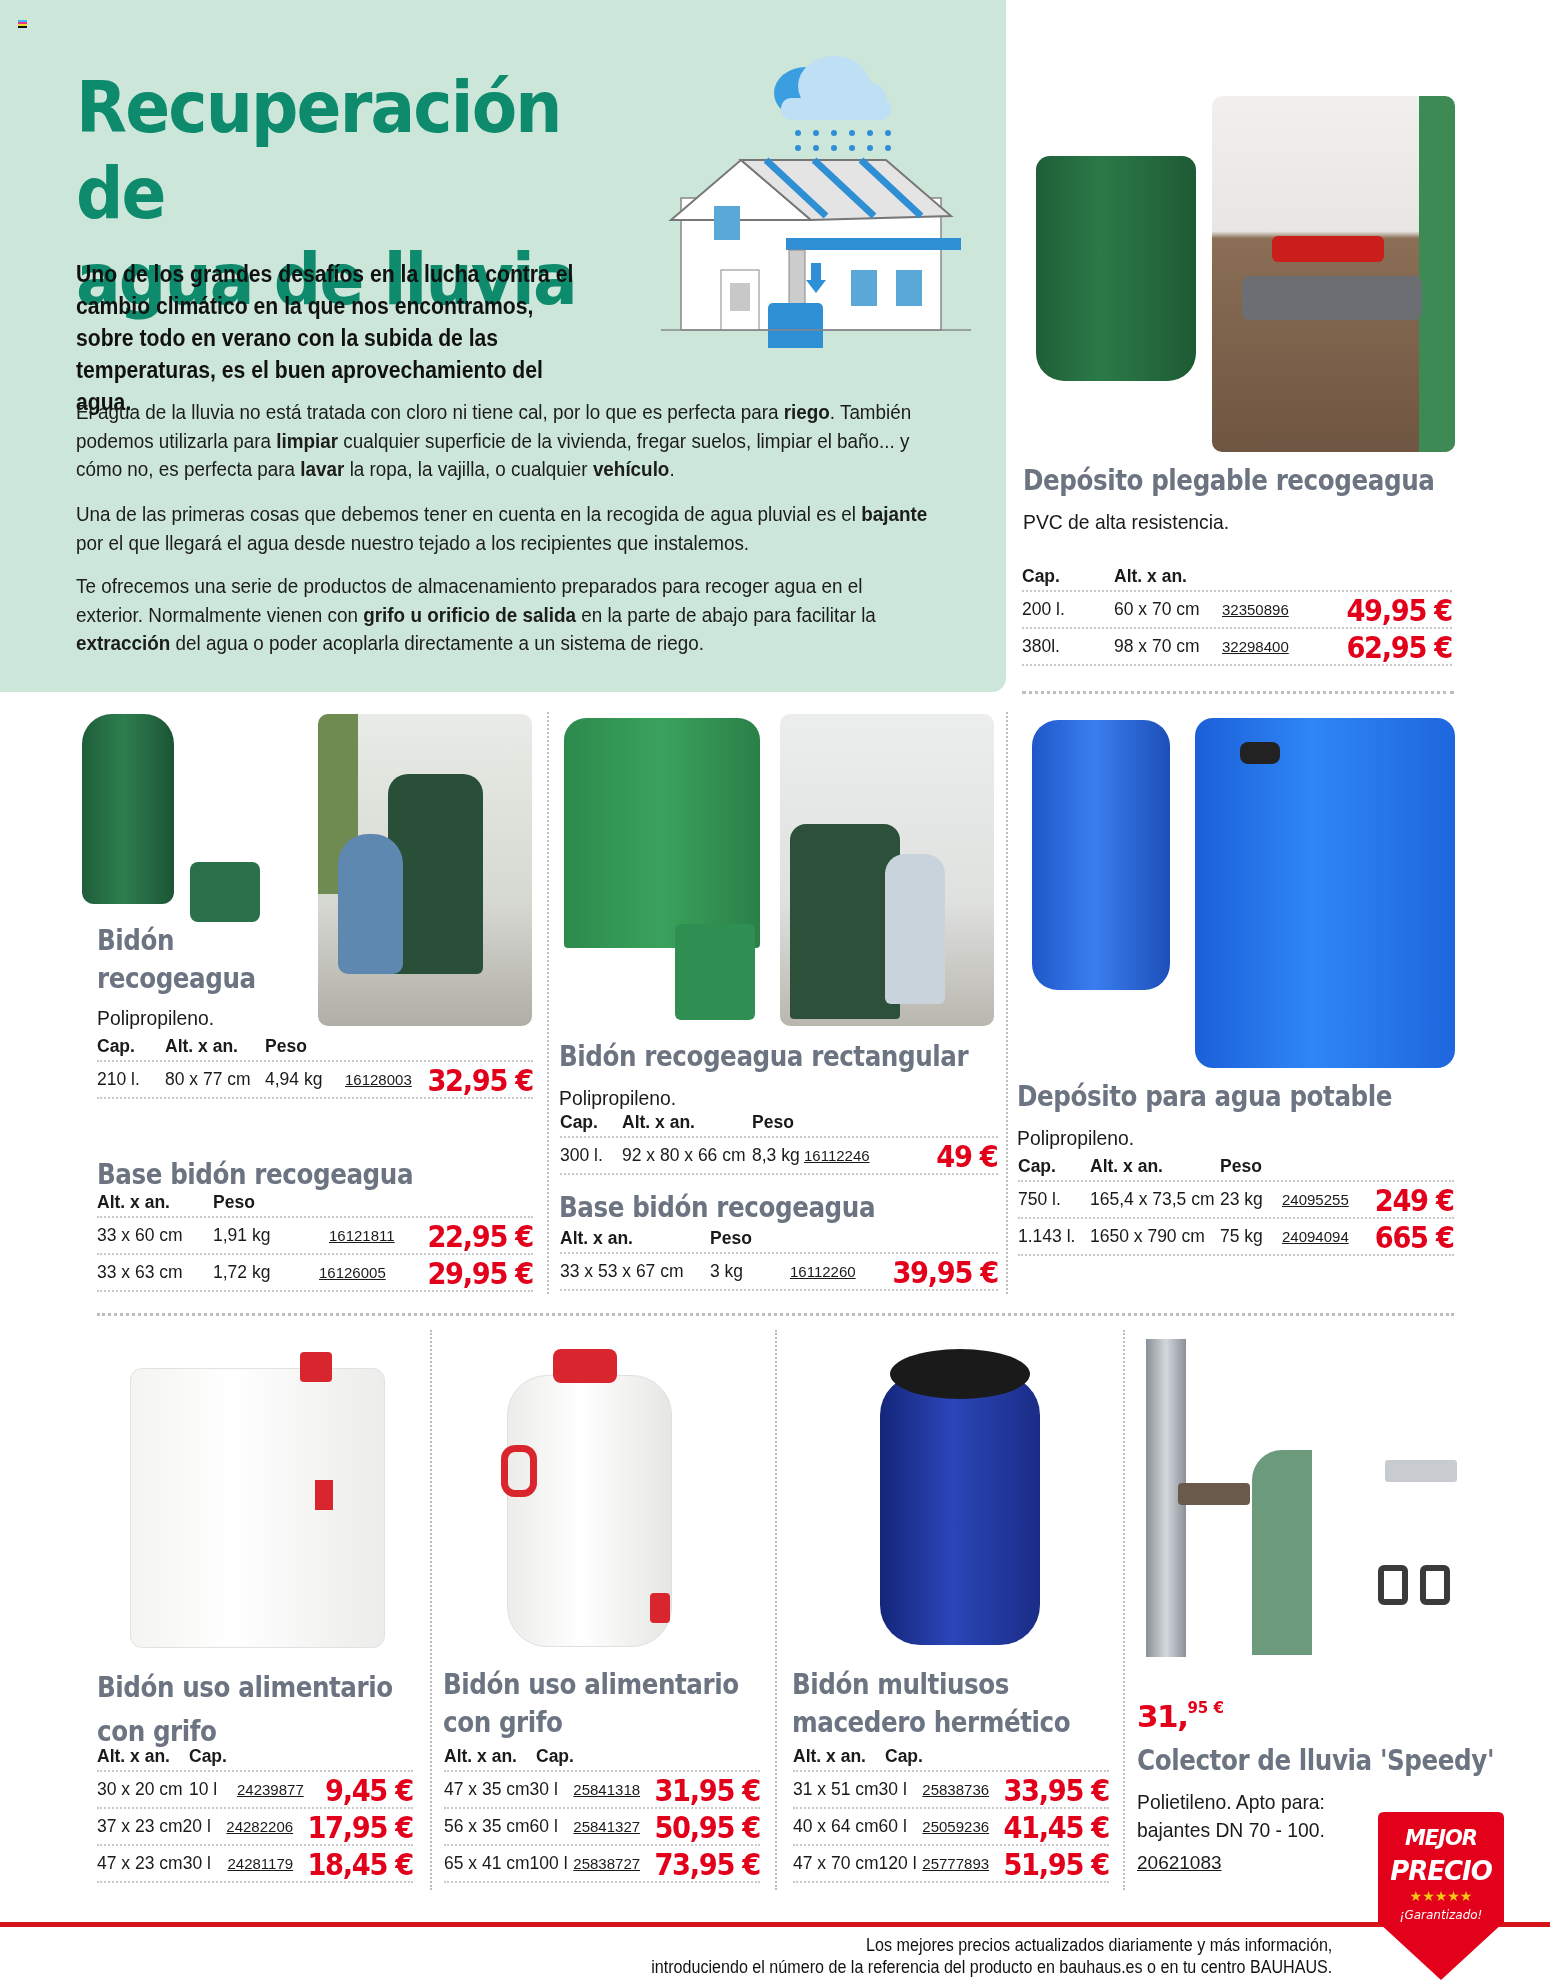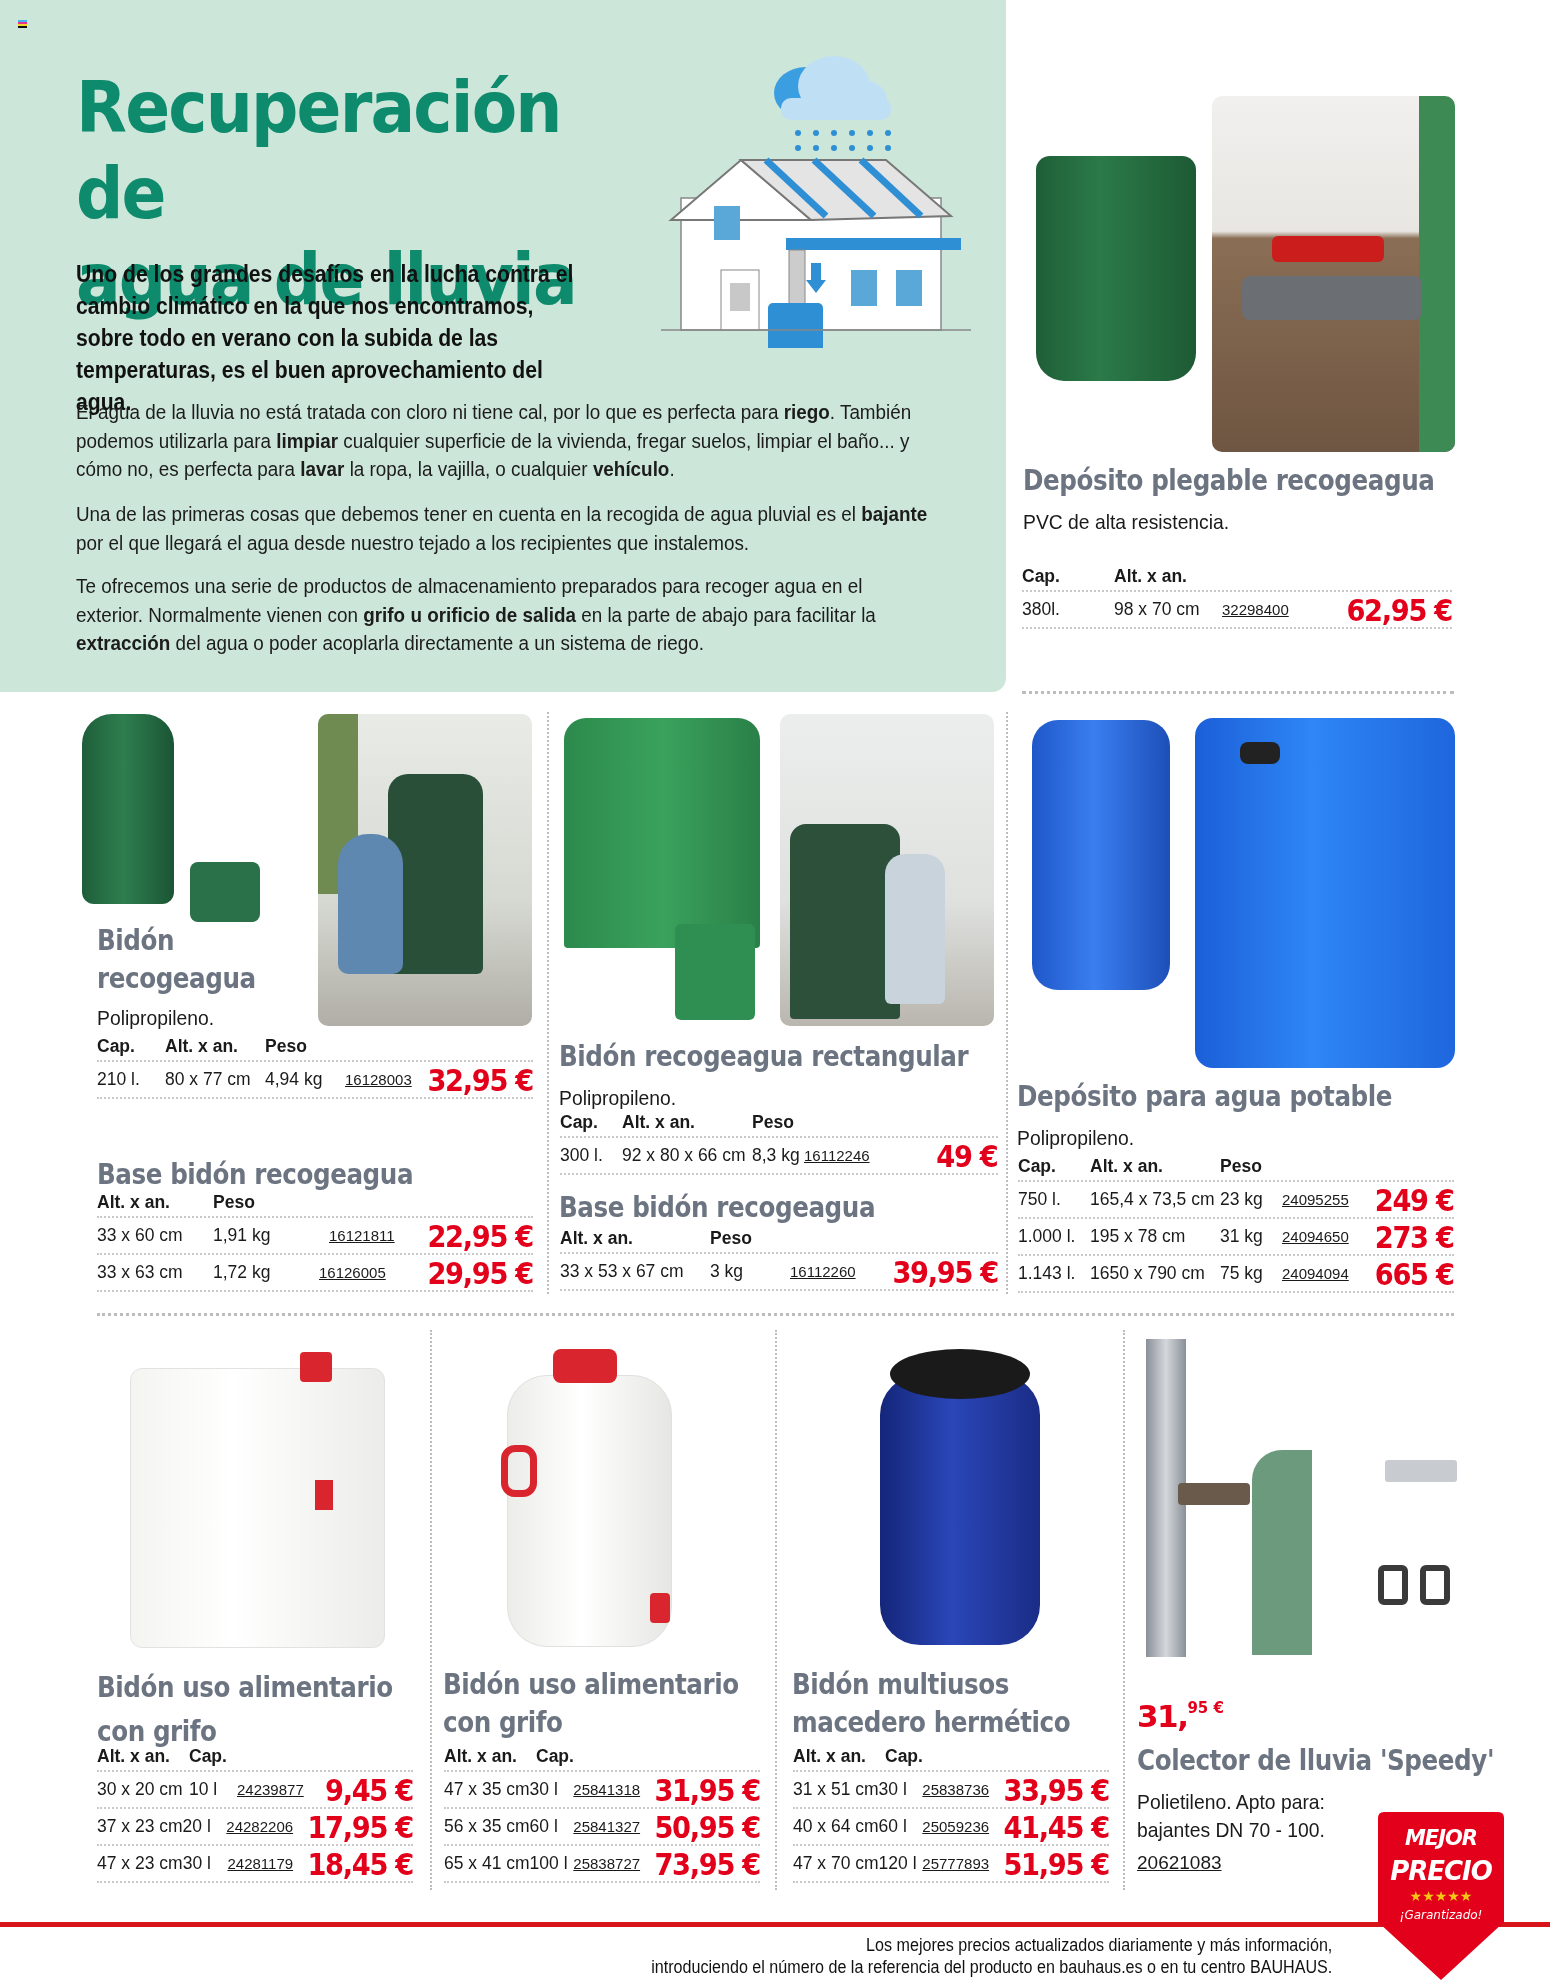--- a/index.html
+++ b/index.html
@@ -122,20 +122,26 @@
 </div>
 
 <div class="product-title" style="left:1023px; top:462px;">Depósito plegable recogeagua</div>
 <div class="product-desc" style="left:1023px; top:510px;">PVC de alta resistencia.</div>
 <div class="spec-table" style="left:1022px; top:566px; width:430px;">
   <div class="spec-head">
     <span class="col" style="width:92px">Cap.</span>
     <span class="col">Alt. x an.</span>
   </div>
   <div class="spec-row">
+    <span class="col" style="width:92px">200 l.</span>
+    <span class="col" style="width:108px">60 x 70 cm</span>
+    <span class="col ref">32350896</span>
+    <span class="price">49,95 €</span>
+  </div>
+  <div class="spec-row">
     <span class="col" style="width:92px">380l.</span>
     <span class="col" style="width:108px">98 x 70 cm</span>
     <span class="col ref">32298400</span>
     <span class="price">62,95 €</span>
   </div>
 </div>
 <div class="hsep" style="left:1022px; top:691px; width:432px;"></div>
 
 <div class="img-box" style="left:80px; top:712px; width:230px; height:210px; border-radius:0;">
   <div style="position:absolute; left:2px; top:2px; width:92px; height:190px; background:linear-gradient(90deg,#1e5e3a,#2e7e4f 45%,#1b5534); border-radius:30px 30px 12px 12px;"></div>
@@ -244,27 +250,20 @@
     <span class="col" style="width:72px">Cap.</span>
     <span class="col" style="width:130px">Alt. x an.</span>
     <span class="col">Peso</span>
   </div>
   <div class="spec-row">
     <span class="col" style="width:72px">750 l.</span>
     <span class="col" style="width:130px">165,4 x 73,5 cm</span>
     <span class="col" style="width:62px">23 kg</span>
     <span class="col ref">24095255</span>
     <span class="price">249 €</span>
-  </div>
-  <div class="spec-row">
-    <span class="col" style="width:72px">1.000 l.</span>
-    <span class="col" style="width:130px">195 x 78 cm</span>
-    <span class="col" style="width:62px">31 kg</span>
-    <span class="col ref">24094650</span>
-    <span class="price">273 €</span>
   </div>
   <div class="spec-row">
     <span class="col" style="width:72px">1.143 l.</span>
     <span class="col" style="width:130px">1650 x 790  cm</span>
     <span class="col" style="width:62px">75 kg</span>
     <span class="col ref">24094094</span>
     <span class="price">665 €</span>
   </div>
 </div>
 

